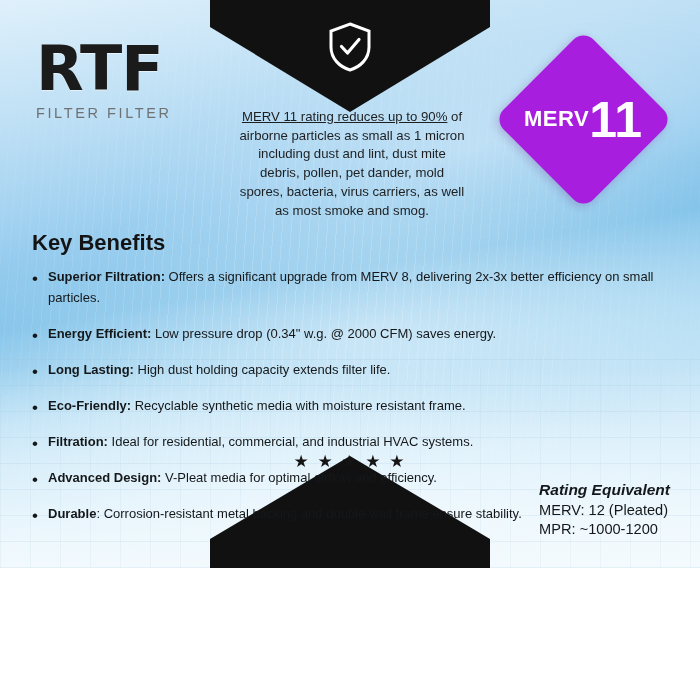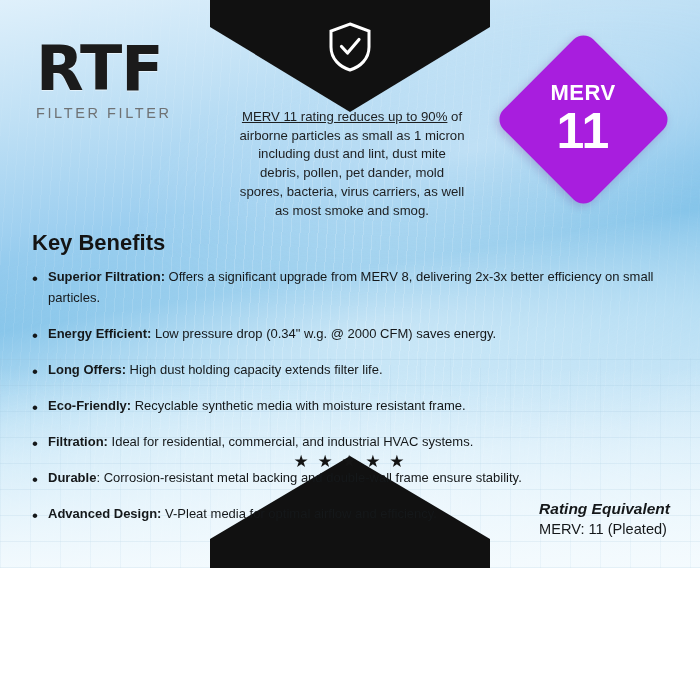--- a/index.html
+++ b/index.html
@@ -139,21 +139,21 @@
     margin-left: -63.5px; margin-top: -63.5px;
     background: #a81ede;
     transform: rotate(45deg);
     border-radius: 14px;
     box-shadow: 0 3px 10px rgba(80,0,120,0.22);
   }
   .merv-text {
     position: absolute;
     inset: 0;
     display: flex;
-    flex-direction: column;
+    flex-direction: row;
     align-items: center;
     justify-content: center;
     color: #fff;
     text-align: center;
   }
   .merv-label {
     font-size: 22px;
     font-weight: 700;
     letter-spacing: 0.5px;
     line-height: 1;
@@ -267,27 +267,28 @@
       <div class="merv-label">MERV</div>
       <div class="merv-value">11</div>
     </div>
   </div>
 
   <div class="kb-title">Key Benefits</div>
 
   <ul class="benefits">
     <li><b>Superior Filtration:</b><span> Offers a significant upgrade from MERV 8, delivering 2x-3x better efficiency on small particles.</span></li>
     <li><b>Energy Efficient:</b><span> Low pressure drop (0.34" w.g. @ 2000 CFM) saves energy.</span></li>
-    <li><b>Long Offers:</b><span> High dust holding capacity extends filter life.</span></li>
+    <li><b>Long Lasting:</b><span> High dust holding capacity extends filter life.</span></li>
     <li><b>Eco-Friendly:</b><span> Recyclable synthetic media with moisture resistant frame.</span></li>
     <li><b>Filtration:</b><span> Ideal for residential, commercial, and industrial HVAC systems.</span></li>
+    <li><b>Advanced Design:</b><span> V-Pleat media for optimal airflow and efficiency.</span></li>
     <li><b>Durable</b><span>: Corrosion-resistant metal backing and double-wall frame ensure stability.</span></li>
-    <li><b>Advanced Design:</b><span> V-Pleat media for optimal airflow and efficiency.</span></li>
   </ul>
 
   <div class="stars">★ ★ ★ ★ ★</div>
 
   <div class="rating">
     <div class="rating-title">Rating Equivalent</div>
-    <div class="rating-line">MERV: 11 (Pleated)</div>
+    <div class="rating-line">MERV: 12 (Pleated)</div>
+    <div class="rating-line">MPR: ~1000-1200</div>
   </div>
 
 </div>
 
 </body></html>

